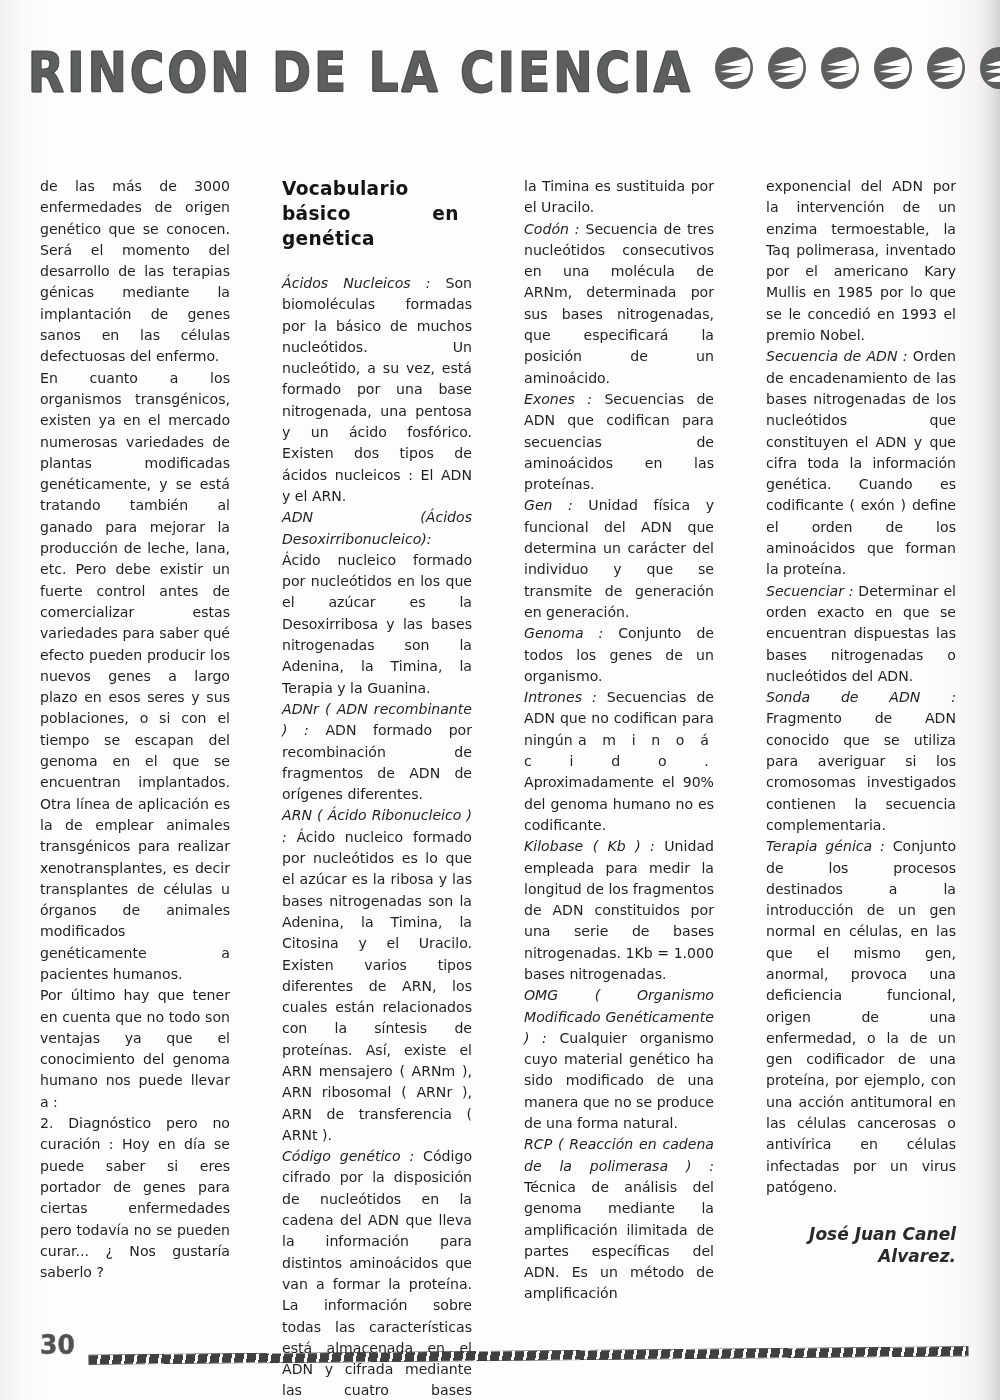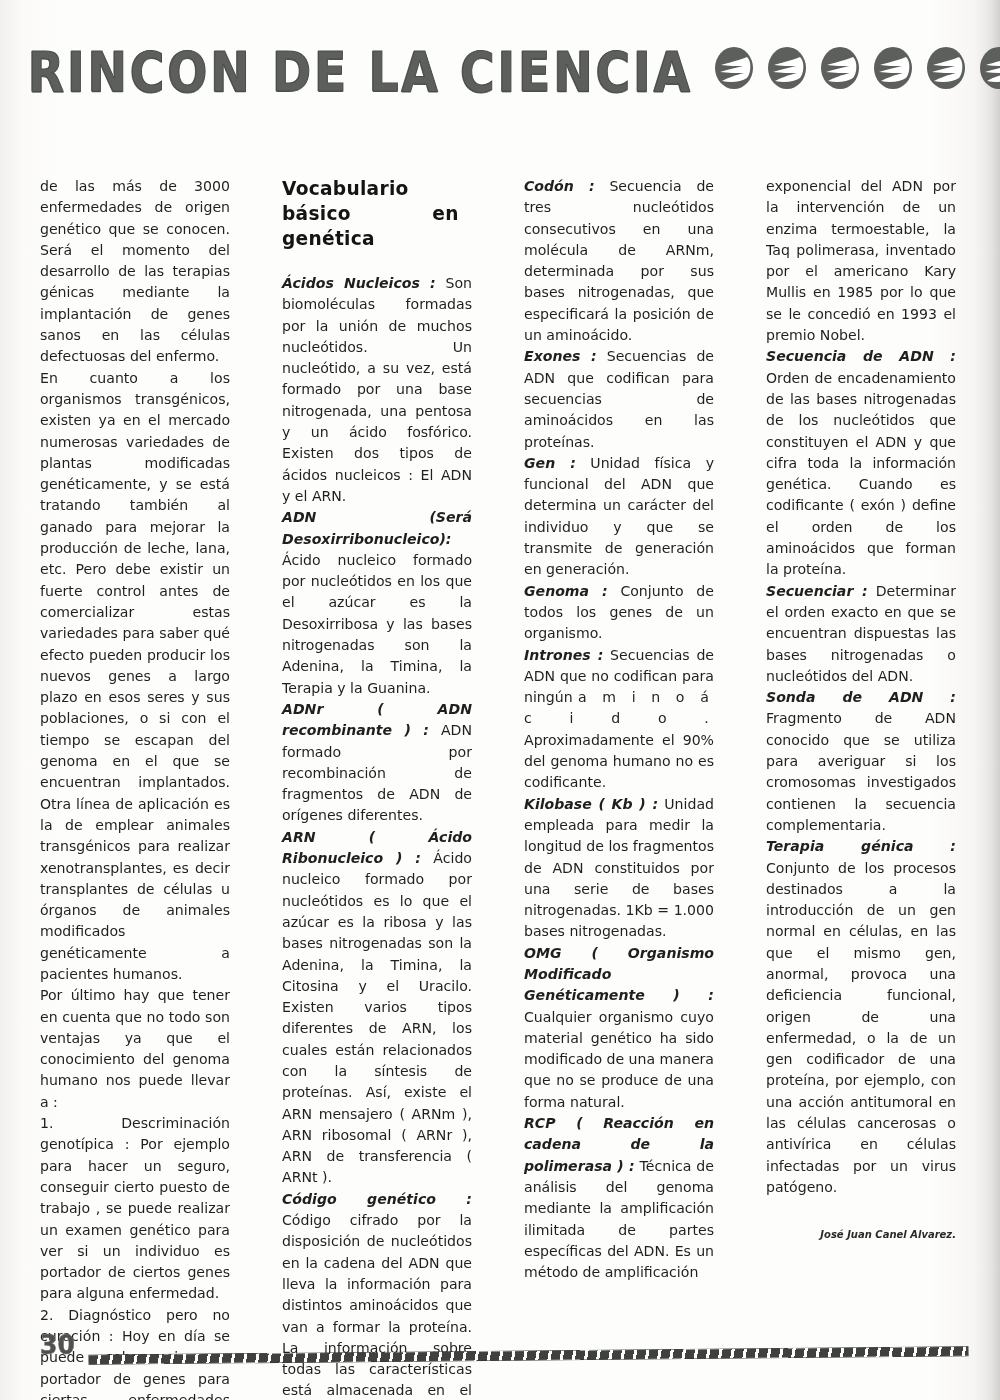--- a/index.html
+++ b/index.html
@@ -55,38 +55,38 @@
     width:205px;
     margin-right:36px;
     font-size:14.1px;
     line-height:21.3px;
     text-align:justify;
     color:#1f1f1f;
   }
   .col:last-child{margin-right:12px;}
   .col p{margin:0 0 0 0;text-indent:0;}
   .para{margin-bottom:0;}
-  .term{font-weight:bold;font-style:italic;}
+  .term{font-weight:normal;font-style:italic;}
   .spaced{letter-spacing:5.2px;}
   .sec-head{
     font-weight:bold;
     font-size:20px;
     line-height:25px;
     letter-spacing:.3px;
     color:#141414;
     margin-bottom:22px;
     transform:scaleX(.93);
     transform-origin:left top;
   }
   .byline{
     margin-top:26px;
     text-align:right;
     font-style:italic;
     font-weight:bold;
-    font-size:10px;
+    font-size:17px;
     color:#2a2a2a;
   }
 
   
   .footer{
     position:absolute;left:40px;bottom:40px;width:928px;height:40px;
     display:flex;align-items:flex-end;gap:14px;
   }
   .page-number{
     font-size:25px;font-weight:bold;color:#4e514e;
@@ -140,39 +140,39 @@
       </svg>
     </div>
 </div>
 
 <div class="columns">
 
   <div class="col" id="col1">
       <p class="para">de las más de 3000 enfermedades de origen genético que se conocen. Será el momento del desarrollo de las terapias génicas mediante la implantación de genes sanos en las células defectuosas del enfermo.</p>
       <p class="para">En cuanto a los organismos transgénicos, existen ya en el mercado numerosas variedades de plantas modificadas genéticamente, y se está tratando también al ganado para mejorar la producción de leche, lana, etc. Pero debe existir un fuerte control antes de comercializar estas variedades para saber qué efecto pueden producir los nuevos genes a largo plazo en esos seres y sus poblaciones, o si con el tiempo se escapan del genoma en el que se encuentran implantados. Otra línea de aplicación es la de emplear animales transgénicos para realizar xenotransplantes, es decir transplantes de células u órganos de animales modificados genéticamente a pacientes humanos.</p>
       <p class="para">Por último hay que tener en cuenta que no todo son ventajas ya que el conocimiento del genoma humano nos puede llevar a :</p>
-      <p class="para">1. Descriminación genotípica : Por ejemplo para hacer un seguro, conseguir cierto puesto de trabajo , se puede realizar un examen genético para ver si un individuo es portador de ciertos genes para alguna enfermedad.</p>
       <p class="para">2. Diagnóstico pero no curación :  Hoy en día se puede saber si eres portador  de genes para ciertas enfermedades pero todavía no se pueden curar... ¿ Nos gustaría saberlo ?</p>
     </div>
 
   <div class="col">
     <div class="sec-head">
       <div>Vocabulario</div>
       <div>básico en genética</div>
     </div>
     <div id="col2">
-        <p class="para"><span class="term">Ácidos Nucleicos :</span><span> Son biomoléculas formadas por la unión de muchos nucleótidos. Un nucleótido, a su vez, está formado por una base nitrogenada, una pentosa y un ácido fosfórico.  Existen dos tipos de ácidos nucleicos : El ADN y el ARN.</span></p>
-        <p class="para"><span class="term">ADN (Será Desoxirribonucleico):</span><span> Ácido nucleico formado por nucleótidos en los que el azúcar es la Desoxirribosa y las bases nitrogenadas son la Adenina, la Timina, la Terapia y la Guanina.</span></p>
+        <p class="para"><span class="term">Ácidos Nucleicos :</span><span> Son biomoléculas formadas por la básico de muchos nucleótidos. Un nucleótido, a su vez, está formado por una base nitrogenada, una pentosa y un ácido fosfórico.  Existen dos tipos de ácidos nucleicos : El ADN y el ARN.</span></p>
+        <p class="para"><span class="term">ADN (Ácidos Desoxirribonucleico):</span><span> Ácido nucleico formado por nucleótidos en los que el azúcar es la Desoxirribosa y las bases nitrogenadas son la Adenina, la Timina, la Terapia y la Guanina.</span></p>
         <p class="para"><span class="term">ADNr  ( ADN recombinante ) :</span><span> ADN formado por recombinación de fragmentos de ADN de orígenes diferentes.</span></p>
         <p class="para"><span class="term">ARN ( Ácido Ribonucleico ) :</span><span> Ácido nucleico formado por nucleótidos es lo que el azúcar es la ribosa y las bases nitrogenadas son la Adenina, la Timina, la Citosina y el Uracilo. Existen varios tipos diferentes de ARN, los cuales están relacionados con la síntesis de proteínas. Así, existe el ARN mensajero ( ARNm ), ARN ribosomal ( ARNr ), ARN de transferencia ( ARNt ).</span></p>
         <p class="para"><span class="term">Código genético :</span><span> Código cifrado por la disposición de nucleótidos en la cadena del ADN que lleva la información para distintos aminoácidos que van a formar la proteína. La información sobre todas las características está almacenada en el ADN y cifrada mediante las cuatro bases nitrogenadas. Cada sucesión de tres bases nitrogenadas rige la inserción de un aminoácido específico. En el ARN</span></p>
       </div>
   </div>
 
   <div class="col">
+    <p>la Timina es sustituida por el Uracilo.</p>
     <div id="col3">
         <p class="para"><span class="term">Codón :</span><span> Secuencia de tres nucleótidos consecutivos en una molécula de ARNm, determinada por sus bases nitrogenadas, que especificará la posición de un aminoácido.</span></p>
         <p class="para"><span class="term">Exones :</span><span> Secuencias de ADN que codifican para secuencias de aminoácidos en las proteínas.</span></p>
         <p class="para"><span class="term">Gen :</span><span> Unidad física y funcional del ADN que determina un carácter del individuo y que se transmite de generación en generación.</span></p>
         <p class="para"><span class="term">Genoma :</span><span> Conjunto de todos los genes de un organismo.</span></p>
         <p class="para"><span class="term">Intrones :</span><span> Secuencias de ADN que no codifican para ningún </span><span class="spaced">a m i n o á c i d o .</span><span> Aproximadamente el 90% del genoma humano no es codificante.</span></p>
         <p class="para"><span class="term">Kilobase  ( Kb )  :</span><span> Unidad empleada para medir la longitud de los fragmentos de ADN constituidos por una serie de bases nitrogenadas. 1Kb = 1.000 bases nitrogenadas.</span></p>
         <p class="para"><span class="term">OMG ( Organismo Modificado Genéticamente )  :</span><span> Cualquier organismo cuyo material genético ha sido modificado de una manera que no se produce de una forma natural.</span></p>
         <p class="para"><span class="term">RCP ( Reacción en cadena de la polimerasa )  :</span><span> Técnica de análisis del genoma mediante la amplificación ilimitada de partes específicas del ADN. Es un método de amplificación</span></p>
       </div>

